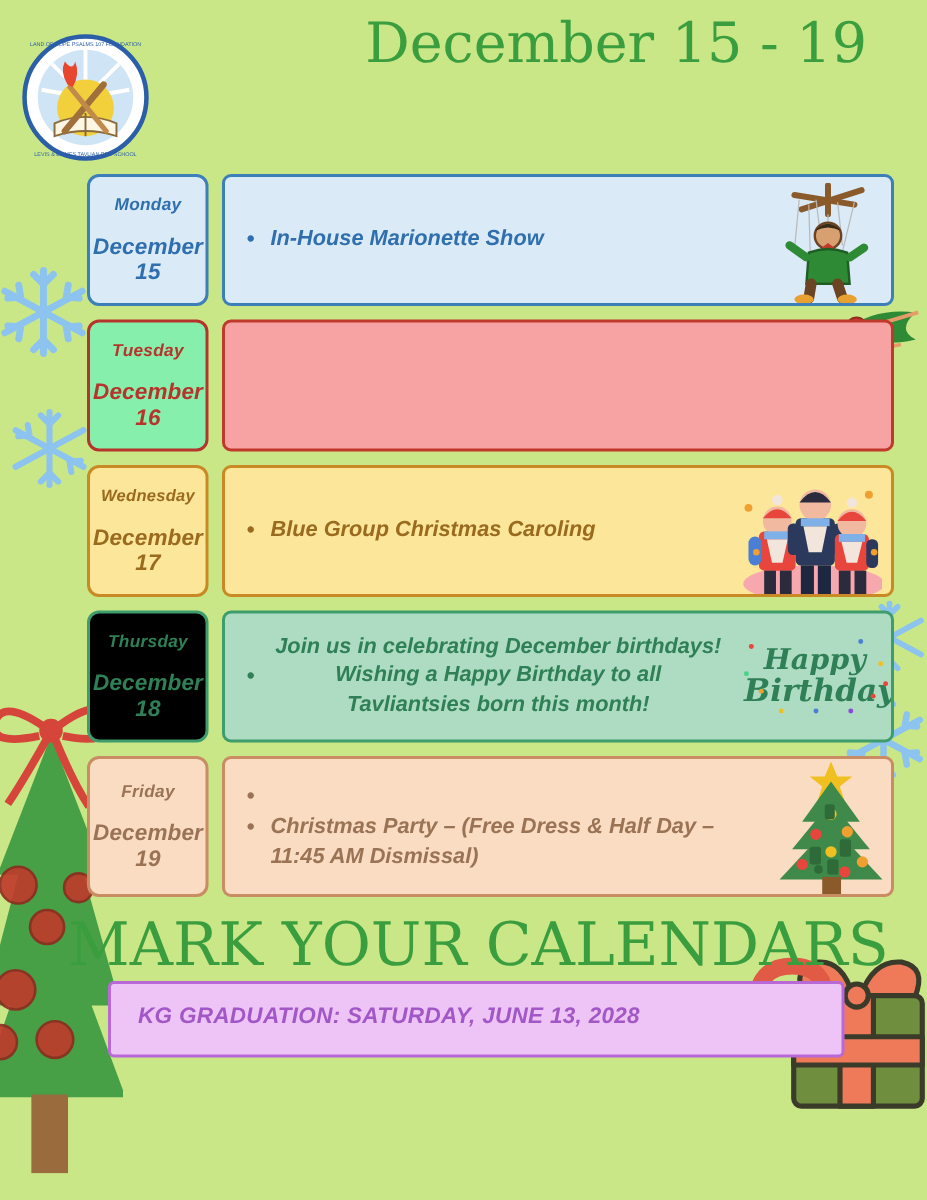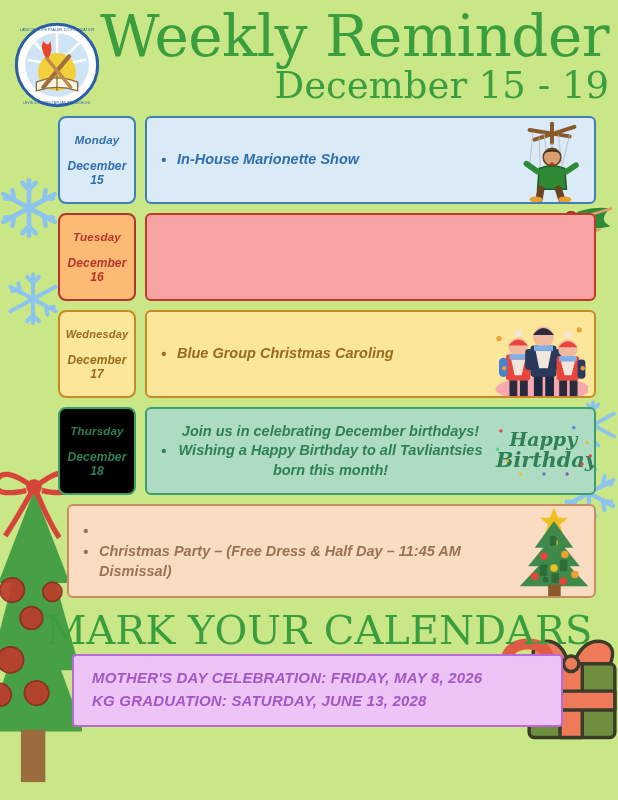--- a/index.html
+++ b/index.html
@@ -87,21 +87,21 @@
     padding: 6px 2px;
     text-align: center;
   }
   .day-name {
     font-size: 11.5px;
     font-weight: bold;
     font-style: italic;
     letter-spacing: 0.2px;
   }
   .day-date {
-    font-size: 12px;
+    font-size: 15px;
     font-weight: bold;
     font-style: italic;
     letter-spacing: 0.1px;
   }
   .day-content {
     flex: 1;
     margin-left: 9px;
     border-radius: 6px;
     border-width: 2px;
     border-style: solid;
@@ -293,21 +293,20 @@
         <g>
           <line x1="34" y1="76" x2="64" y2="40" stroke="#a0703c" stroke-width="5" stroke-linecap="round"></line>
           <line x1="66" y1="76" x2="38" y2="42" stroke="#c08a4a" stroke-width="4" stroke-linecap="round"></line>
           <path d="M36 40 Q30 30 34 22 Q40 30 42 22 Q46 32 40 42 Z" fill="#e8472f"></path>
         </g>
         <text x="50" y="10" font-size="4.2" fill="#2b5fa8" text-anchor="middle">LAND OF HOPE PSALMS 107 FOUNDATION</text>
         <text x="50" y="95" font-size="4.2" fill="#2b5fa8" text-anchor="middle">LEVIS &amp; ELIMES TAVLIAN PRE-SCHOOL</text>
       </svg>
     </div>
     <div class="title-block">
-      <div class="main-title">Weekly Reminder</div>
       <div class="sub-title">December 15 - 19</div>
     </div>
   </div>
 
   <div class="schedule">
 
     <div class="day-row">
       <div class="day-label" style="background:#dbeaf7;border-color:#3d7fb8;color:#2f6fae;">
         <div class="day-name">Monday</div>
         <div class="day-date">December 15</div>
@@ -338,21 +337,21 @@
           <path d="M32 62 L18 52" stroke="#2f8a36" stroke-width="7" stroke-linecap="round"></path>
           <path d="M68 62 L80 54" stroke="#2f8a36" stroke-width="7" stroke-linecap="round"></path>
           <path d="M36 84 L34 96 M58 84 L62 96" stroke="#6b4423" stroke-width="9" stroke-linecap="round"></path>
           <ellipse cx="30" cy="97" rx="8" ry="4" fill="#e8a030"></ellipse>
           <ellipse cx="66" cy="97" rx="8" ry="4" fill="#e8a030"></ellipse>
         </svg>
       </div>
     </div>
 
     <div class="day-row">
-      <div class="day-label" style="background:#fdba74;border-color:#b5352c;color:#b5352c;">
+      <div class="day-label" style="background:#86efac;border-color:#b5352c;color:#b5352c;">
         <div class="day-name">Tuesday</div>
         <div class="day-date">December 16</div>
       </div>
       <div class="day-content" style="background:#f7a3a3;border-color:#c0392b;color:#b5352c;"></div>
     </div>
 
     <div class="day-row">
       <div class="day-label" style="background:#fbe69a;border-color:#c98a26;color:#9a6b1e;">
         <div class="day-name" style="font-size:11px;">Wednesday</div>
         <div class="day-date">December 17</div>
@@ -437,20 +436,24 @@
                 <circle cx="88" cy="64" r="2" fill="#8a4ad4"></circle>
               <circle cx="4" cy="34" r="2" fill="#4ad48a"></circle>
                 <circle cx="116" cy="42" r="2" fill="#e8453c"></circle>
             </g>
           </svg>
         </div>
       </div>
     </div>
 
     <div class="day-row" style="min-height:94px;">
+      <div class="day-label" style="background:#f9dcc2;border-color:#c98c63;color:#9a7355;">
+        <div class="day-name">Friday</div>
+        <div class="day-date">December 19</div>
+      </div>
       <div class="day-content" style="background:#f9dcc2;border-color:#c98c63;color:#9a7355;">
         <div class="evt" style="padding-right:80px;">
           <span class="bullet">•</span>
         </div>
         <div class="evt" style="padding-right:80px;">
           <span class="bullet">•</span>
           <span class="etext">Christmas Party – (Free Dress &amp; Half Day – 11:45 AM Dismissal)</span>
         </div>
         <svg class="illus" style="right:2px;top:0px;width:76px;height:92px;" viewBox="0 0 90 110">
           <path d="M45 2 L50 14 L62 14 L52 22 L56 34 L45 27 L34 34 L38 22 L28 14 L40 14 Z" fill="#f0c020"></path>
@@ -475,17 +478,16 @@
             <rect x="42" y="80" width="9" height="12" rx="2"></rect>
           </g>
         </svg>
       </div>
     </div>
   </div>
 
   <div class="mark-title">MARK YOUR CALENDARS</div>
 
   <div class="notice-box">
-    <div class="notice-line">MOTHER'S DAY CELEBRATION: FRIDAY, MAY 8, 2026</div>
     <div class="notice-line">KG GRADUATION: SATURDAY, JUNE 13, 2028</div>
   </div>
 
 </div>
 
 </body></html>

